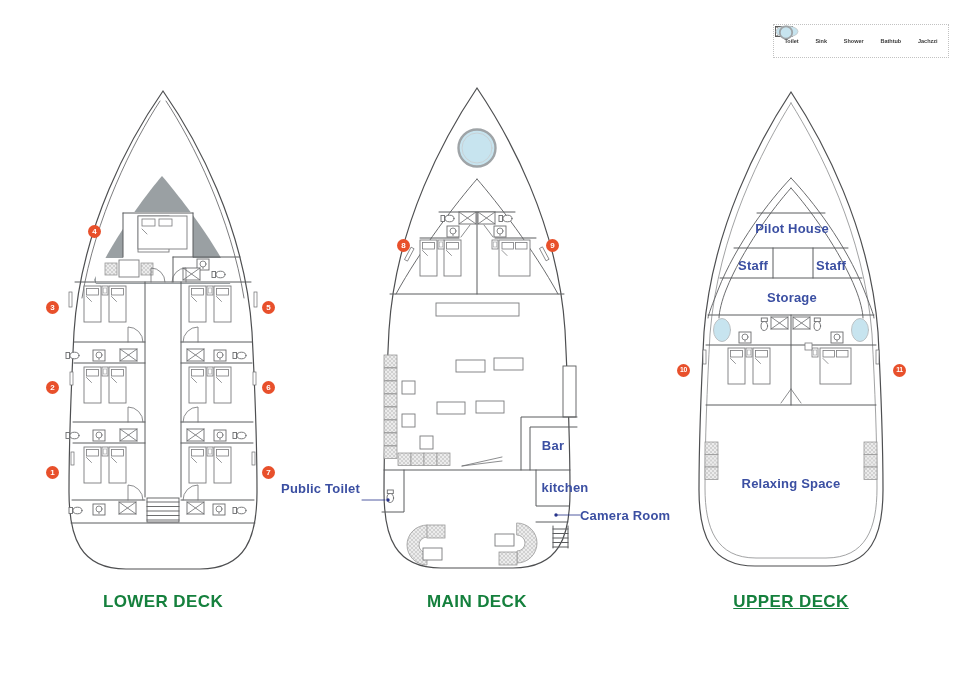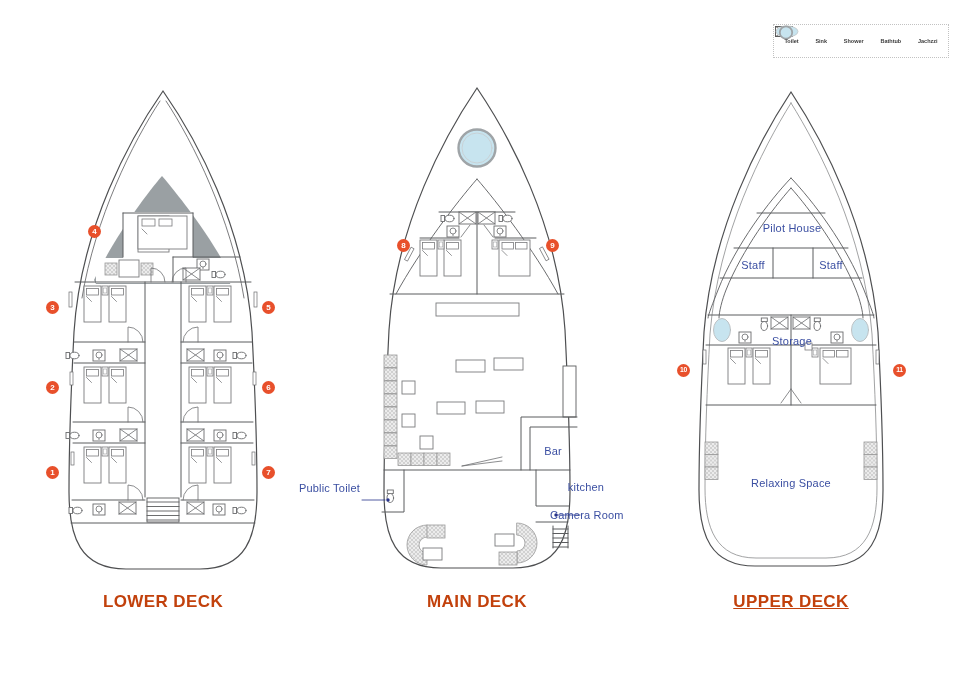--- a/index.html
+++ b/index.html
@@ -1,26 +1,26 @@
 <!DOCTYPE html>
 <html><head>
 <meta charset="utf-8">
 <style>
   html,body{margin:0;padding:0;background:#ffffff;}
   .canvas{position:relative;width:955px;height:675px;background:#ffffff;overflow:hidden;
           font-family:"Liberation Sans", sans-serif;}
   svg{position:absolute;left:0;top:0;}
 
   
-  .deck-title{position:absolute;transform:translateX(-50%);color:#c2410c;
+  .deck-title{position:absolute;transform:translateX(-50%);color:#15803d;
               font-weight:bold;font-size:17px;letter-spacing:.4px;white-space:nowrap;}
 
   
   .lbl{position:absolute;transform:translate(-50%,-50%);color:#3b4fa2;
-       font-size:11px;font-weight:normal;white-space:nowrap;letter-spacing:.2px;}
+       font-size:13px;font-weight:bold;white-space:nowrap;letter-spacing:.2px;}
   .lbl.anchor-r{transform:translate(-100%,-50%);}
   .lbl.anchor-l{transform:translate(0,-50%);}
 
   
   .badge{position:absolute;width:13px;height:13px;border-radius:50%;background:#e8502b;
          color:#fff;font-weight:bold;font-size:8px;display:flex;align-items:center;
          justify-content:center;line-height:1;}
   .badge.two{font-size:6.8px;letter-spacing:-.3px;}
 
   
@@ -373,26 +373,26 @@
       <svg width="24" height="15">
         <circle cx="12" cy="7.5" r="6.2" fill="#c7e4ef" stroke="#9fa4a7" stroke-width="1.8"></circle>
       </svg>
       <span>Jachzzi</span>
     </div>
   </div>
 
   <div class="lbl" style="left:792px;top:228px;">Pilot House</div>
   <div class="lbl" style="left:753px;top:265px;">Staff</div>
   <div class="lbl" style="left:831px;top:265px;">Staff</div>
-  <div class="lbl" style="left:792px;top:297px;margin-top:44px;">Storage</div>
+  <div class="lbl" style="left:792px;top:297px;">Storage</div>
   <div class="lbl" style="left:791px;top:483px;">Relaxing Space</div>
-  <div class="lbl" style="left:553px;top:445px;margin-top:6px;">Bar</div>
-  <div class="lbl" style="left:586px;top:487px;">kitchen</div>
+  <div class="lbl" style="left:553px;top:445px;">Bar</div>
+  <div class="lbl" style="left:565px;top:487px;">kitchen</div>
   <div class="lbl anchor-r" style="left:360px;top:488px;">Public Toilet</div>
-  <div class="lbl anchor-l" style="left:550px;top:515px;">Camera Room</div>
+  <div class="lbl anchor-l" style="left:580px;top:515px;">Camera Room</div>
 
   <div class="badge" style="left:46px;top:466px;">1</div>
   <div class="badge" style="left:46px;top:381px;">2</div>
   <div class="badge" style="left:46px;top:301px;">3</div>
   <div class="badge" style="left:88px;top:225px;">4</div>
   <div class="badge" style="left:262px;top:301px;">5</div>
   <div class="badge" style="left:262px;top:381px;">6</div>
   <div class="badge" style="left:262px;top:466px;">7</div>
   <div class="badge" style="left:397px;top:239px;">8</div>
   <div class="badge" style="left:546px;top:239px;">9</div>

